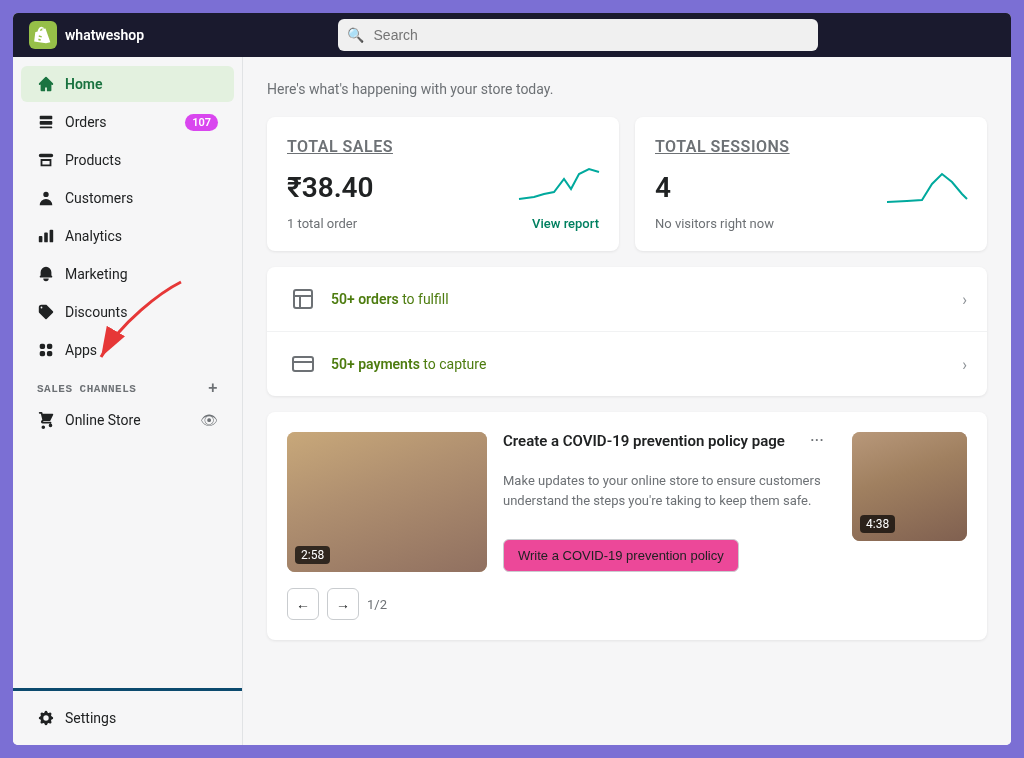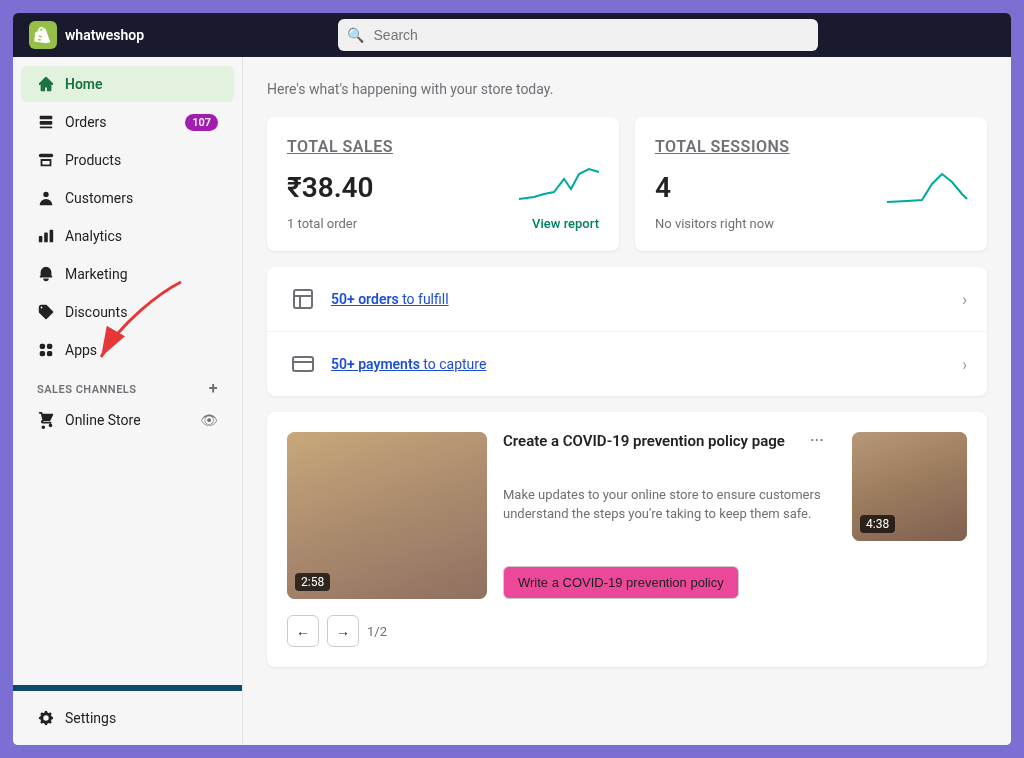--- a/index.html
+++ b/index.html
@@ -114,46 +114,47 @@
       width: 18px;
       height: 18px;
       display: flex;
       align-items: center;
       justify-content: center;
       flex-shrink: 0;
       color: inherit;
     }
     .sidebar-item .badge {
       margin-left: auto;
-      background: #a21caf;
+      background: #d946ef;
       color: white;
       border-radius: 10px;
       font-size: 11px;
       padding: 2px 7px;
       font-weight: 600;
     }
     .sidebar-section-title {
       font-size: 11px;
       font-weight: 600;
       color: #6d7175;
       padding: 12px 24px 4px;
       letter-spacing: 0.5px;
       display: flex;
       align-items: center;
       justify-content: space-between;
+      font-family: Liberation Mono, monospace;
     }
     .sidebar-section-title .add-btn {
       color: #6d7175;
       cursor: pointer;
       font-size: 16px;
       line-height: 1;
     }
     .sidebar-spacer { flex: 1; }
     .sidebar-bottom {
-      border-top: 6px solid #0c4a6e;
+      border-top: 3px solid #0c4a6e;
       padding-top: 8px;
     }
     
     .content {
       flex: 1;
       background: #f6f6f7;
       overflow-y: auto;
       padding: 24px;
     }
     .page-subtitle {
@@ -235,22 +236,21 @@
       height: 32px;
       margin-right: 12px;
       display: flex;
       align-items: center;
       justify-content: center;
       color: #6d7175;
     }
     .action-text {
       flex: 1;
       font-size: 14px;
-      color: #1d4ed8;
-      text-decoration: underline;
+      color: #4d7c0f;
     }
     .action-text strong { font-weight: 600; }
     .action-chevron {
       color: #8c9196;
       font-size: 16px;
     }
     
     .video-section {
       background: #fff;
       border-radius: 8px;
@@ -263,21 +263,21 @@
       overflow: hidden;
     }
     .video-card {
       display: flex;
       gap: 16px;
       flex: 1;
       min-width: 0;
     }
     .video-thumb {
       width: 200px;
-      height: 167px;
+      height: 140px;
       border-radius: 8px;
       background: #c8b89a;
       flex-shrink: 0;
       position: relative;
       overflow: hidden;
       display: flex;
       align-items: center;
       justify-content: center;
     }
     .video-thumb-2 {

